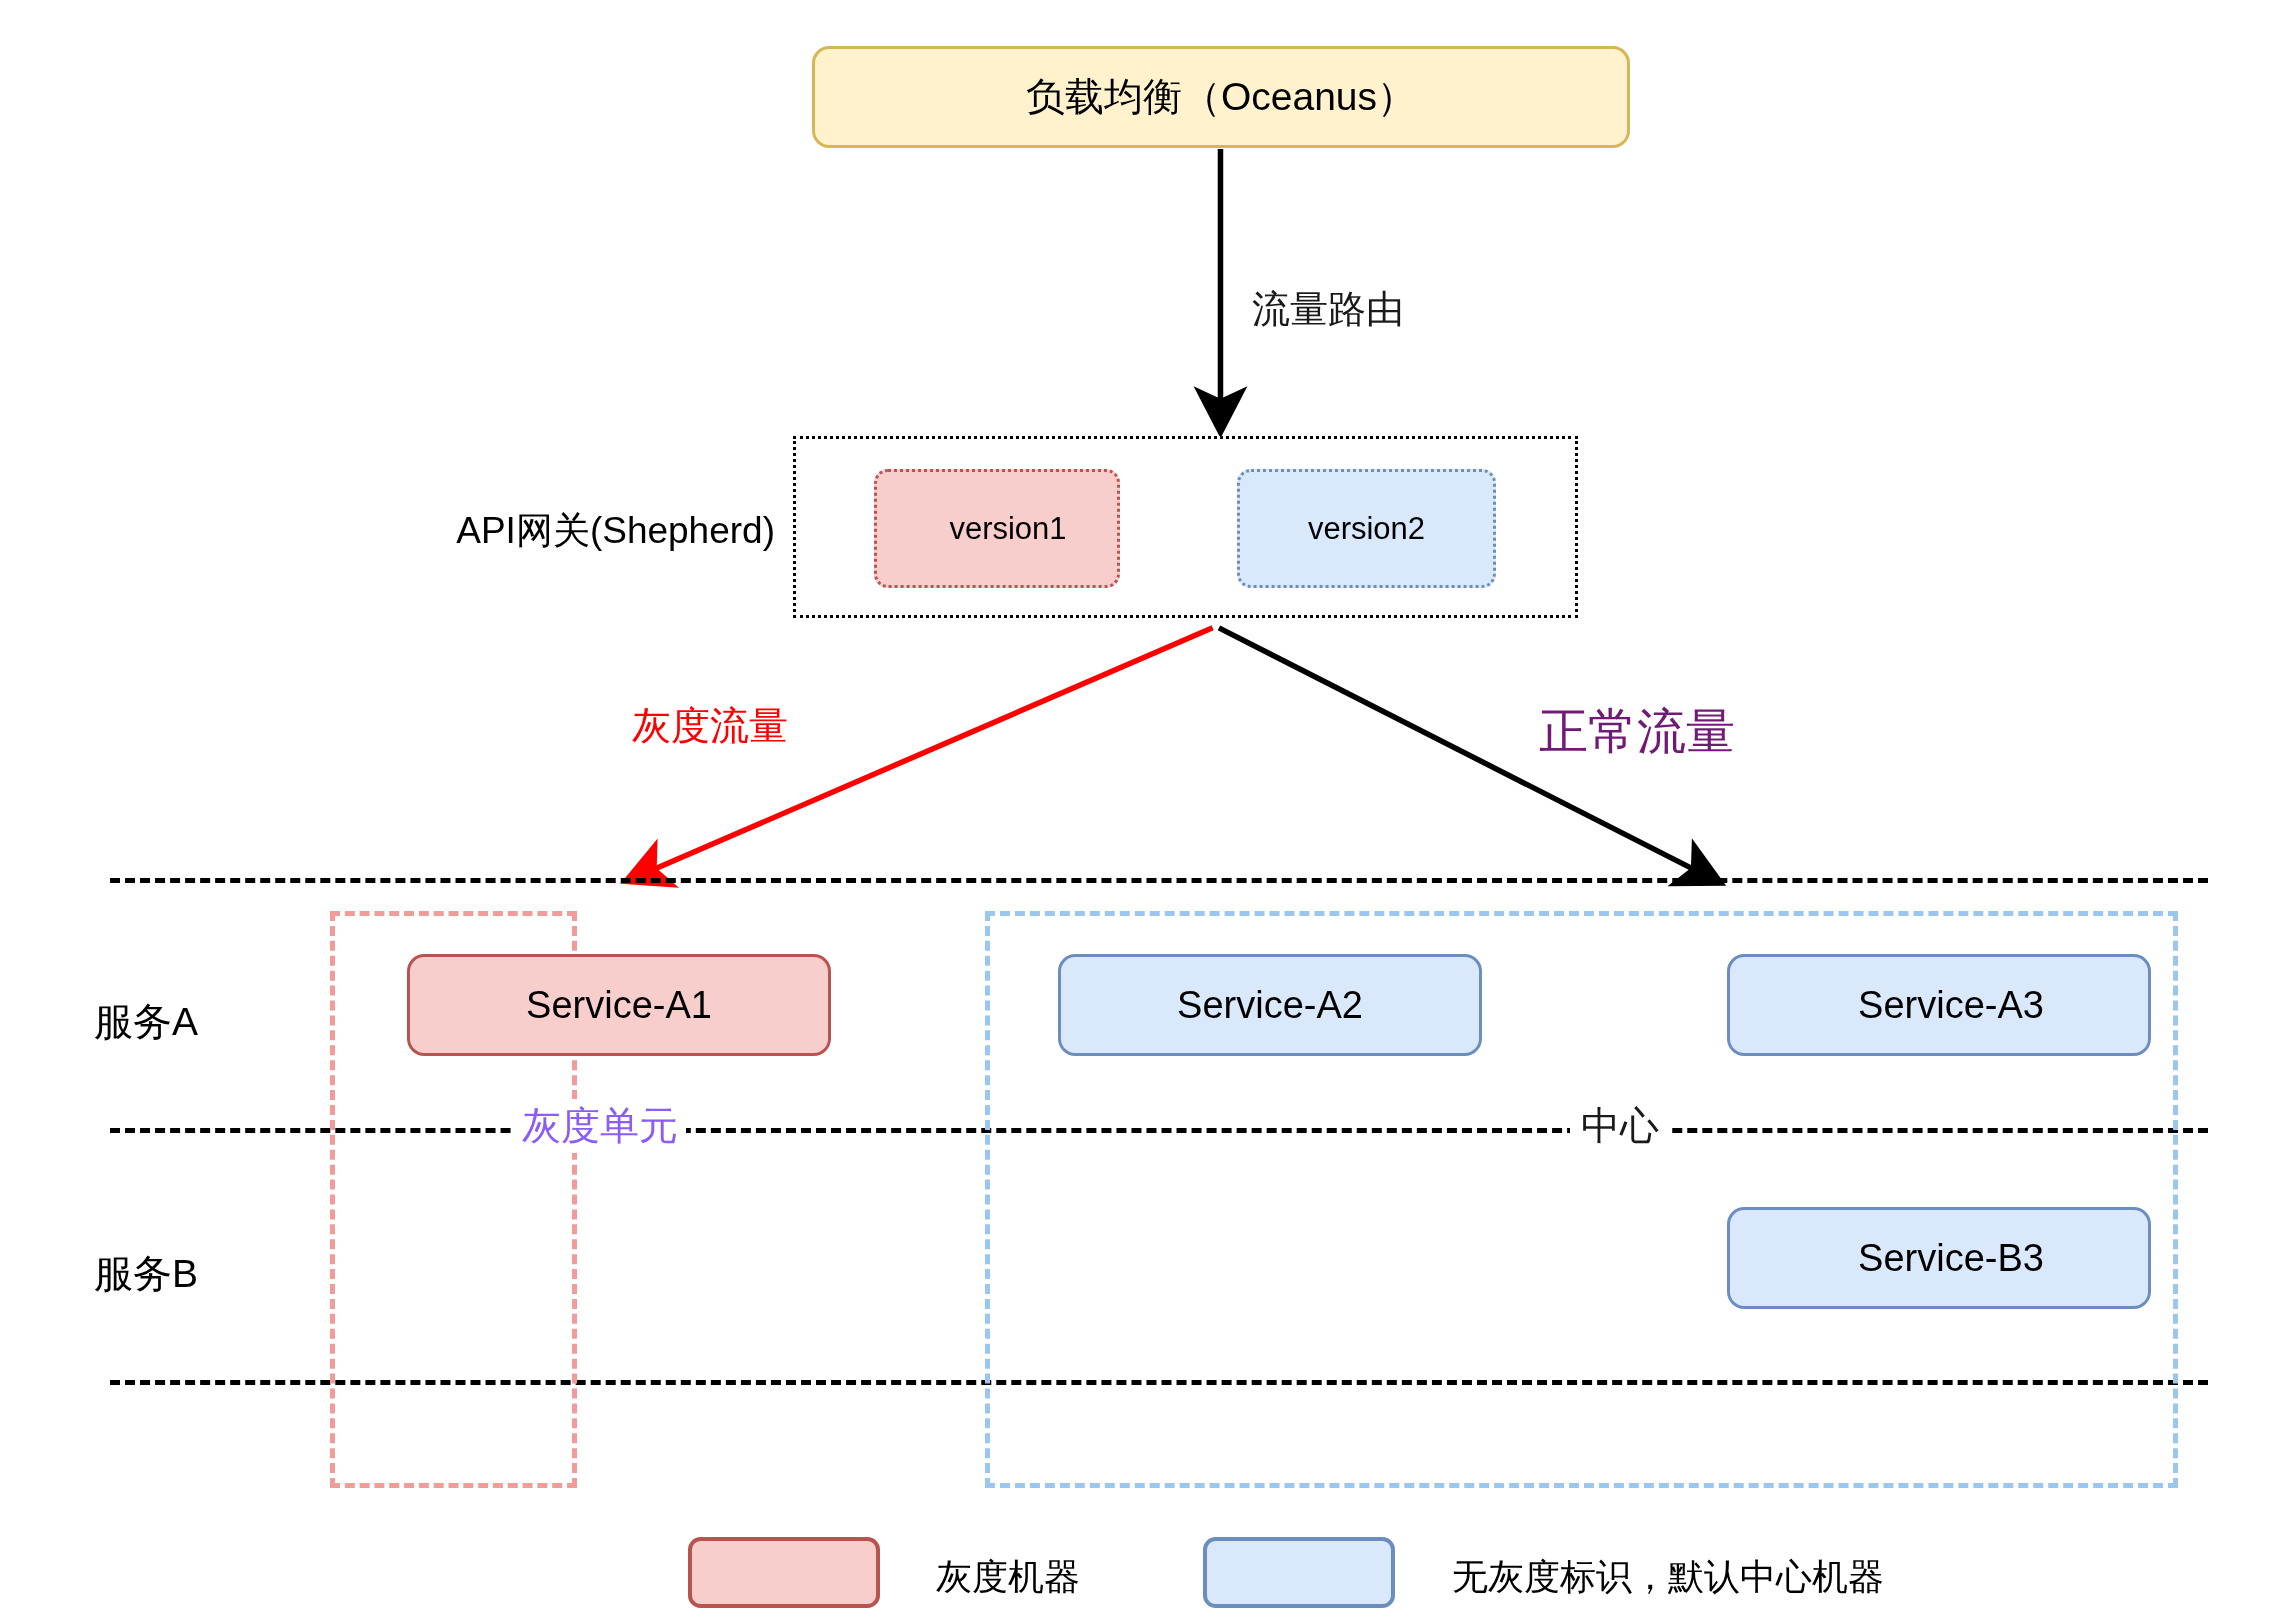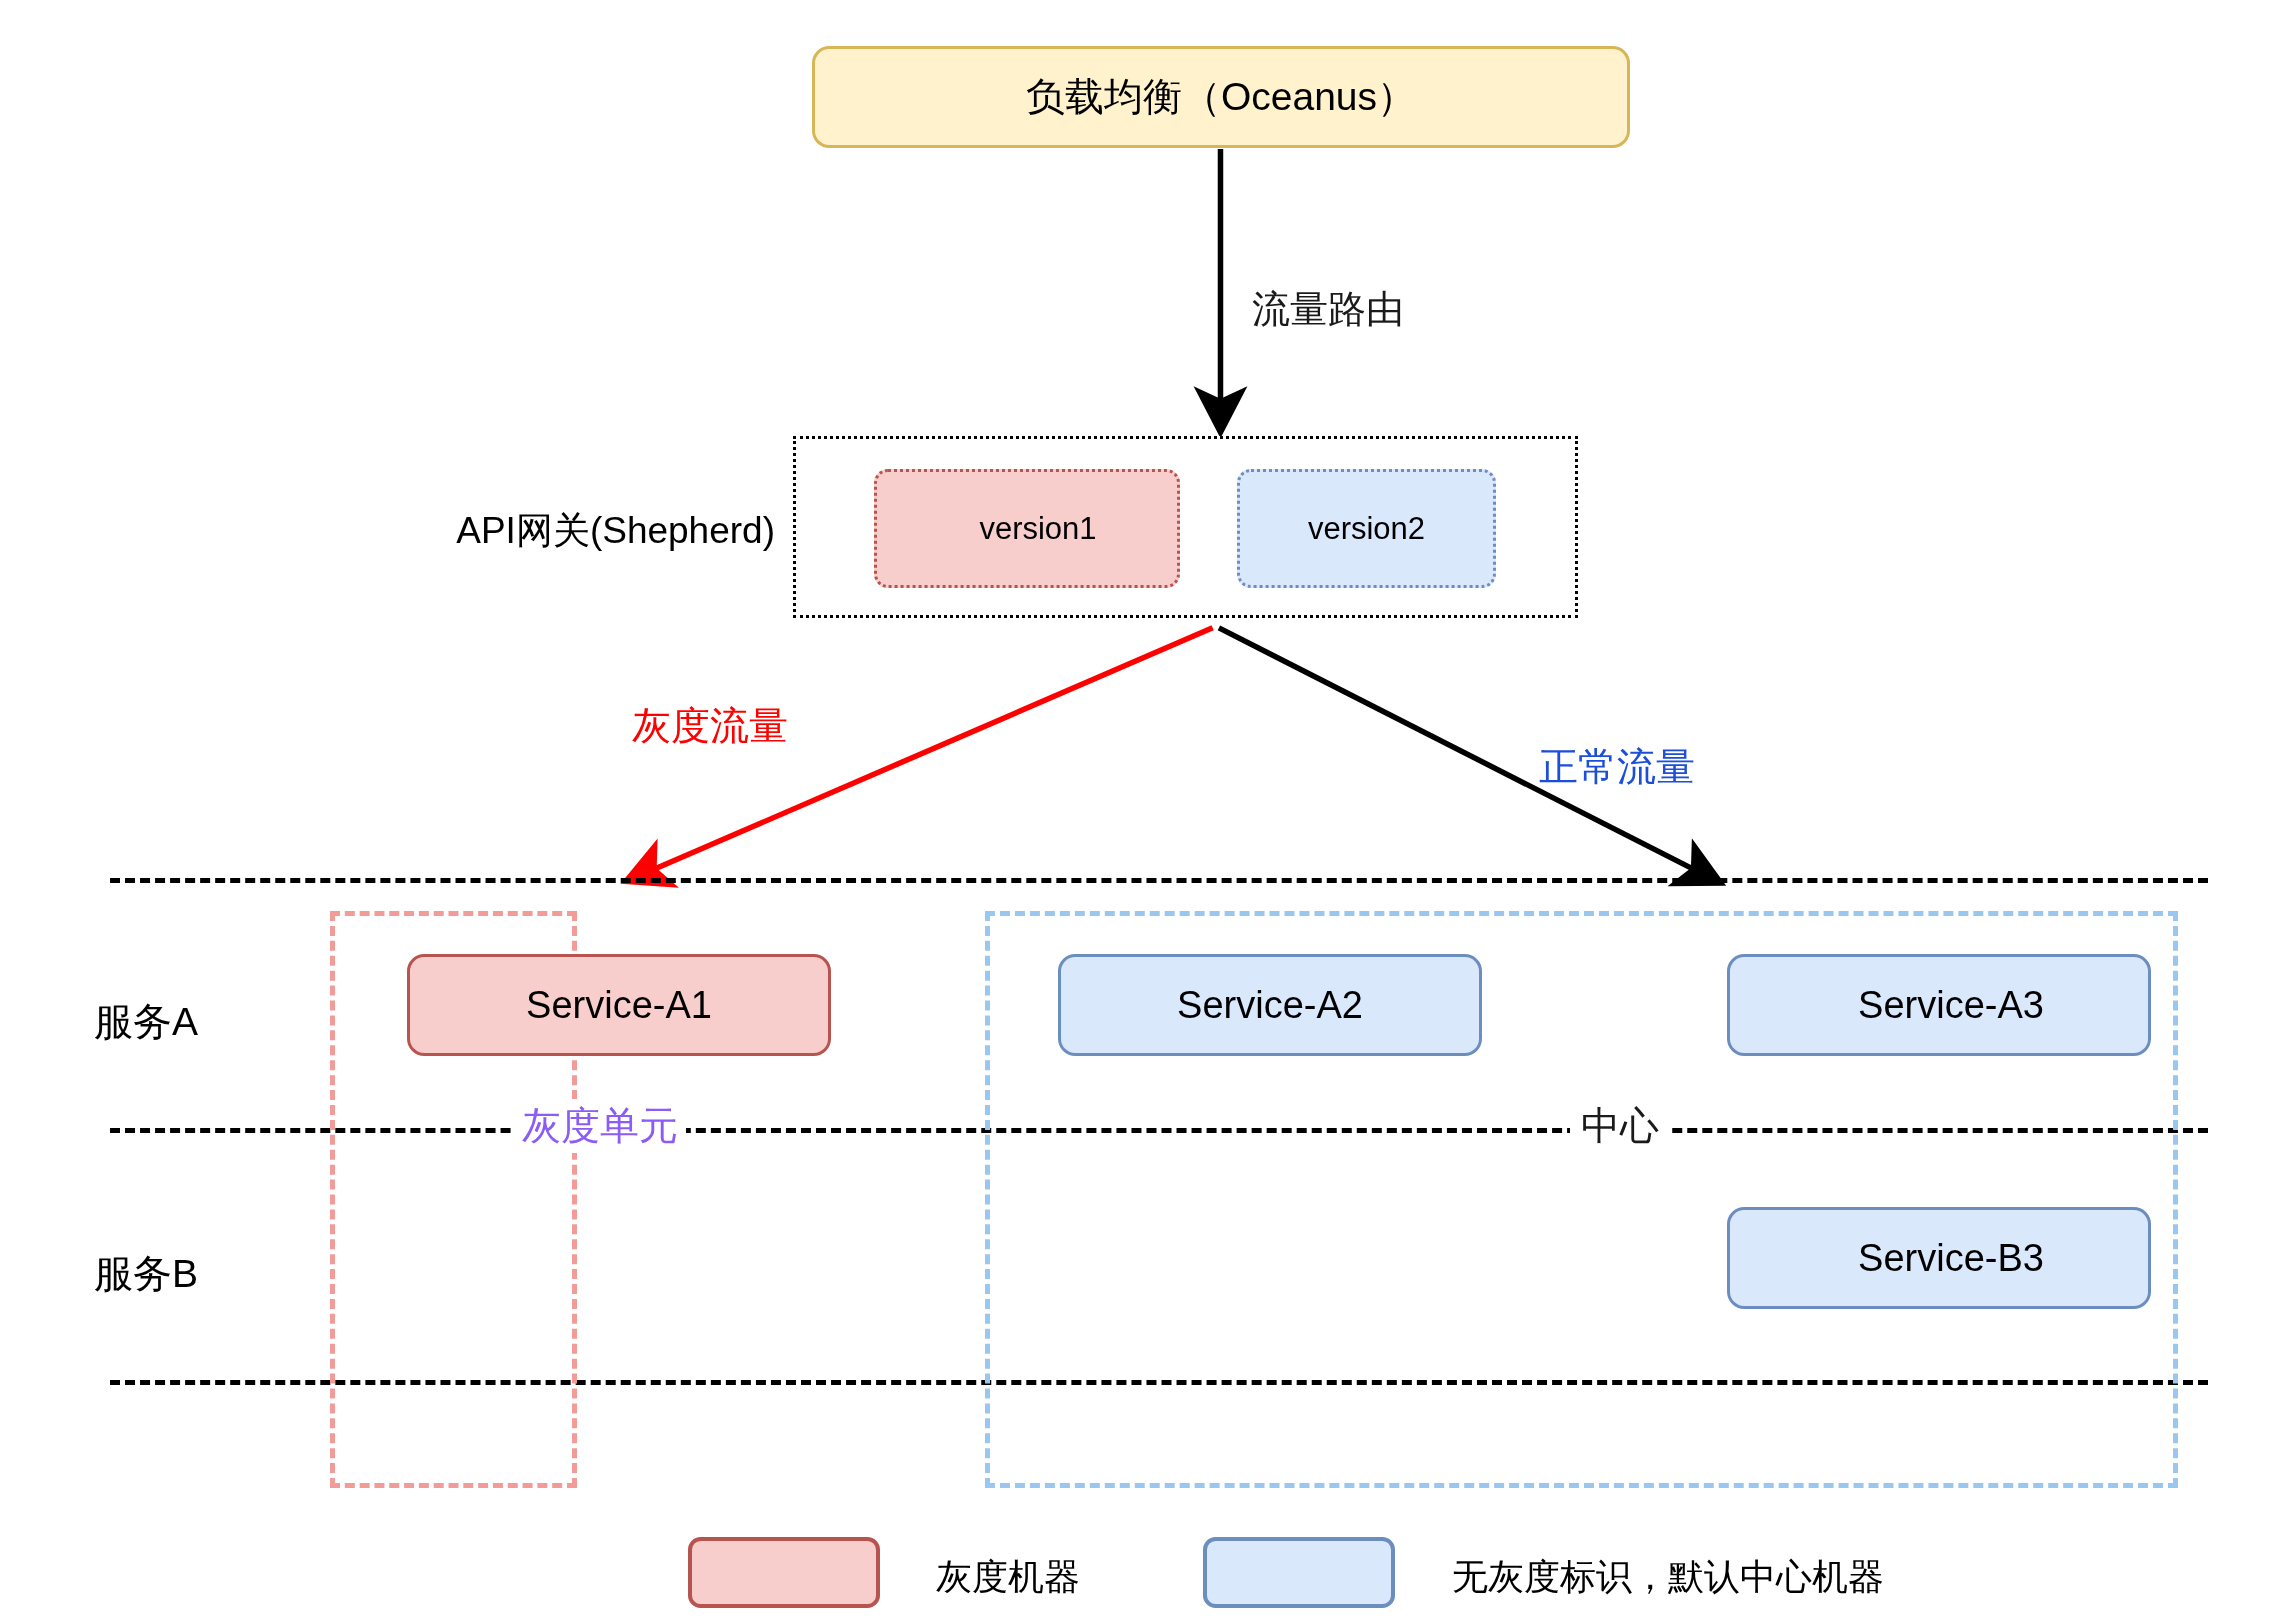--- a/index.html
+++ b/index.html
@@ -55,21 +55,21 @@
   .version-box {
     position: absolute;
     border-radius: 14px;
     display: flex; align-items: center; justify-content: center;
     box-sizing: border-box;
     font-size: 31px;
     color: #000000;
   }
   #version1 {
     left: 874px; top: 469px;
-    width: 306px; height: 119px;
+    width: 246px; height: 119px;
     background: #f8cecc;
     border: 3.9px dotted #b85450;
     padding-left: 22px;
   }
   #version2 {
     left: 1237px; top: 469px;
     width: 259px; height: 119px;
     background: #dae8fc;
     border: 3.9px dotted #6c8ebf;
   }
@@ -80,23 +80,22 @@
     font-size: 38px; color: #1a1a1a;
     white-space: nowrap;
   }
   #gray-traffic-label {
     left: 632px; top: 699px;
     font-size: 39px; color: #ff0000;
     white-space: nowrap;
   }
   #normal-traffic-label {
     left: 1539px; top: 699px;
-    font-size: 39px; color: #1d4ed8;
-    white-space: nowrap;
-    margin-top: 41px;
+    font-size: 49px; color: #701a75;
+    white-space: nowrap;
   }
 
   
   .hline {
     left: 110px;
     width: 2098px;
     height: 0;
     border-top: 5.5px dashed #000000;
   }
   #hline-top    { top: 878px; }

